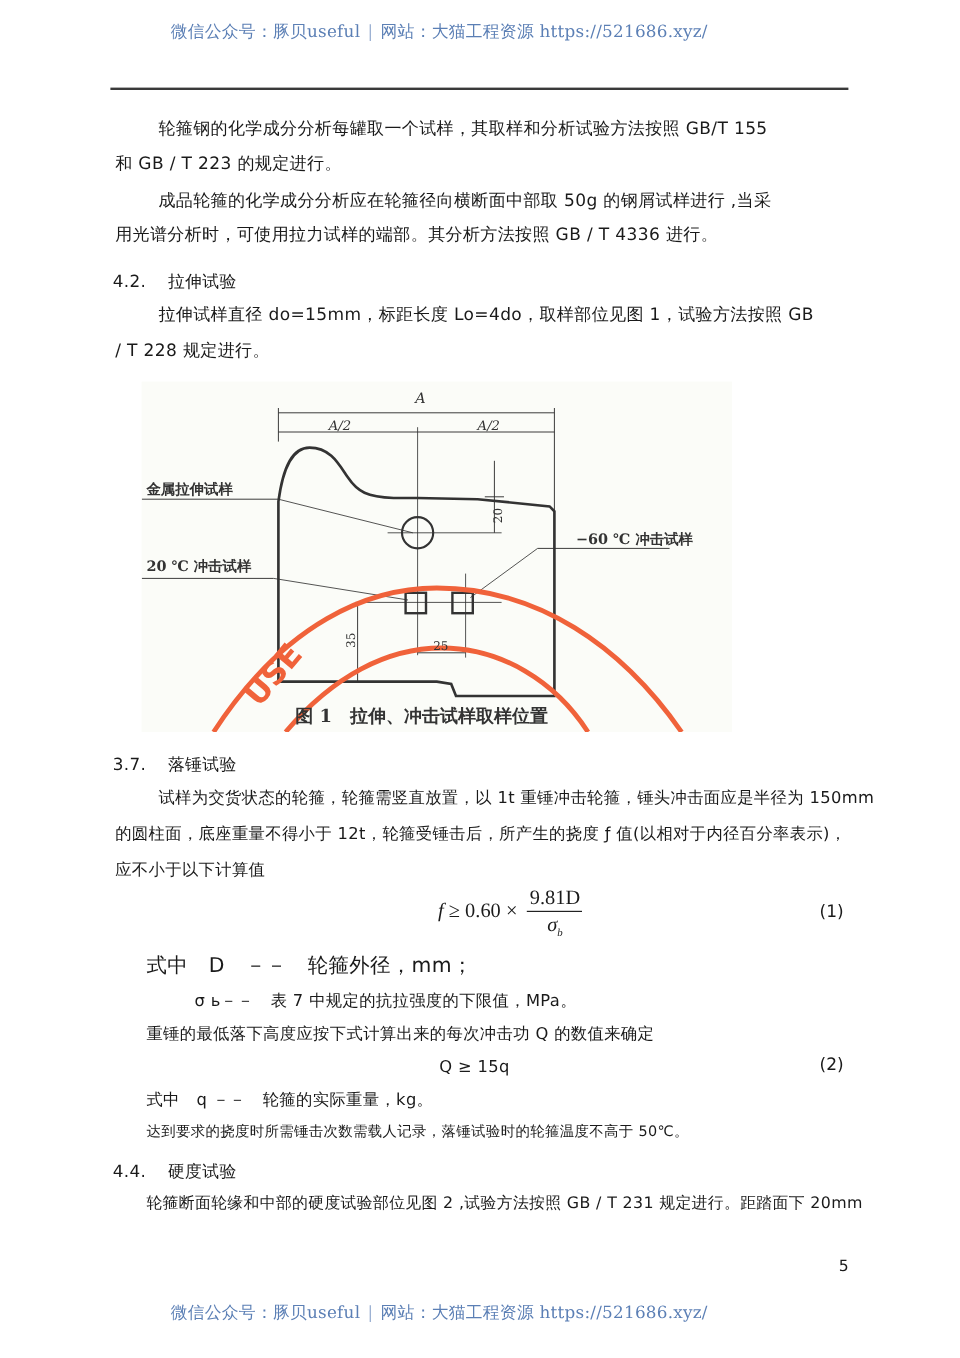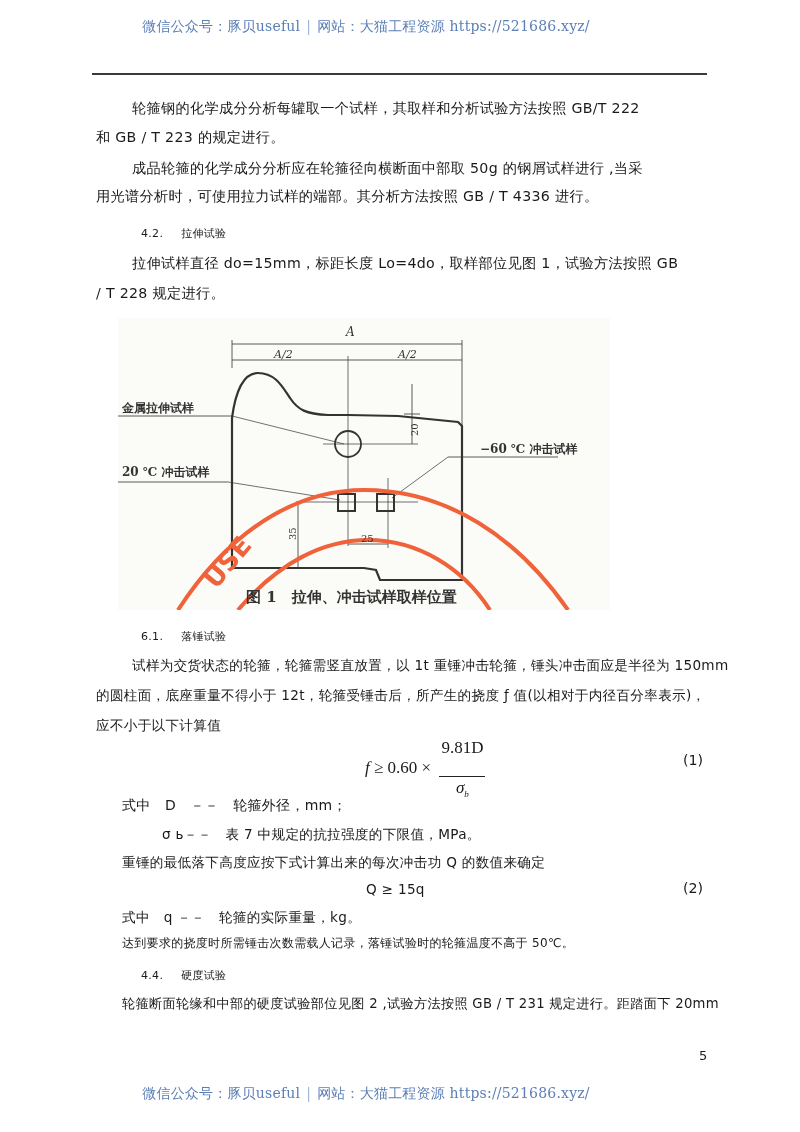--- a/index.html
+++ b/index.html
@@ -4,40 +4,40 @@
 <style>
   html, body { margin: 0; padding: 0; background: #ffffff; }
   body { width: 800px; height: 1132px; position: relative; overflow: hidden;
          font-family: "DejaVu Sans", "Liberation Sans", sans-serif; color: #1a1a1a; }
   .wm { position: absolute; left: 0; width: 732px; text-align: center;
         font-family: "DejaVu Serif", "Liberation Serif", serif; font-size: 14px;
         color: #5b7fb5; letter-spacing: 0.2px; }
   .wm .sep { color: #9db2d3; margin: 0 6px; }
   .rule { position: absolute; left: 92px; top: 73px; width: 615px; height: 2px; background: #3a3a3a; }
   .p { position: absolute; font-size: 14.2px; line-height: 18px; white-space: nowrap; letter-spacing: 0.3px; }
-  .h { position: absolute; font-size: 11px; white-space: nowrap; letter-spacing: 0.3px; margin-left: 47px; }
+  .h { position: absolute; font-size: 14px; white-space: nowrap; letter-spacing: 0.3px; }
   .fig { position: absolute; left: 118px; top: 318px; width: 492px; height: 292px; background: #fbfcf8; overflow: hidden; }
   .formula { position: absolute; font-family: "Liberation Serif", "DejaVu Serif", serif; font-size: 17px; margin-left: 29px; }
   .frac { display: inline-block; vertical-align: middle; text-align: center; margin-left: 4px; }
-  .frac .num { display: block; border-bottom: 1px solid #222; padding: 0 2px 18px; }
+  .frac .num { display: block; border-bottom: 1px solid #222; padding: 0 2px 1px; }
   .frac .den { display: block; padding-top: 1px; }
   .eqno { position: absolute; font-size: 14.2px; }
   .pageno { position: absolute; left: 699px; top: 1048px; font-size: 13px; }
   i.it { font-style: italic; }
 </style>
 </head>
 <body>
 
 <div class="wm" style="top:18px;">
   <span>微信公众号：豚贝useful</span><span class="sep">|</span><span>网站：大猫工程资源 https://521686.xyz/</span>
 </div>
 
 <div class="rule"></div>
 
-<div class="p" style="left:132px; top:99px;">轮箍钢的化学成分分析每罐取一个试样，其取样和分析试验方法按照 GB/T 222</div>
+<div class="p" style="left:132px; top:99px;">轮箍钢的化学成分分析每罐取一个试样，其取样和分析试验方法按照 GB/T 155</div>
 <div class="p" style="left:96px; top:128px;">和 GB / T 223 的规定进行。</div>
 <div class="p" style="left:132px; top:159px;">成品轮箍的化学成分分析应在轮箍径向横断面中部取 50g 的钢屑试样进行 ,当采</div>
 <div class="p" style="left:96px; top:187px;text-align:right;">用光谱分析时，可使用拉力试样的端部。其分析方法按照 GB / T 4336 进行。</div>
 
 <div class="h" style="left:94px; top:226px;">
   <span>4.2.</span><span style="display:inline-block;width:18px;"></span><span>拉伸试验</span>
 </div>
 <div class="p" style="left:132px; top:254px;">拉伸试样直径 do=15mm，标距长度 Lo=4do，取样部位见图 1，试验方法按照 GB</div>
 <div class="p" style="left:96px; top:284px;">/ T 228 规定进行。</div>
 
@@ -92,37 +92,37 @@
       <text x="243" y="224" font-size="10">25</text>
       <text x="4" y="94" font-size="12" font-weight="bold">金属拉伸试样</text>
       <text x="4" y="158" font-size="12" font-weight="bold">20 ℃ 冲击试样</text>
       <text x="362" y="135" font-size="12" font-weight="bold">−60 ℃ 冲击试样</text>
       <text x="128" y="284" font-size="15" font-weight="bold">图 1　拉伸、冲击试样取样位置</text>
     </g>
   </svg>
 </div>
 
 <div class="h" style="left:94px; top:629px;">
-  <span>6.1.</span><span style="display:inline-block;width:18px;"></span><span>落锤试验</span>
+  <span>3.7.</span><span style="display:inline-block;width:18px;"></span><span>落锤试验</span>
 </div>
 <div class="p" style="left:132px; top:656px; font-size:13.6px;">试样为交货状态的轮箍，轮箍需竖直放置，以 1t 重锤冲击轮箍，锤头冲击面应是半径为 150mm</div>
 <div class="p" style="left:96px; top:686px; font-size:13.6px;">的圆柱面，底座重量不得小于 12t，轮箍受锤击后，所产生的挠度 ƒ 值(以相对于内径百分率表示)，</div>
 <div class="p" style="left:96px; top:716px; font-size:13.6px;">应不小于以下计算值</div>
 
 <div class="formula" style="left:336px; top:738px;">
   <i class="it">f</i>
   <span>≥ 0.60 ×</span>
   <span class="frac">
     <span class="num">9.81D</span>
     <span class="den"><i>σ</i><sub style="font-size:9px;font-style:italic;">b</sub></span>
   </span>
 </div>
 <div class="eqno" style="left:683px; top:752px;">(1)</div>
 
-<div class="p" style="left:122px; top:796px; font-size:14px;">式中　D　－－　轮箍外径，mm；</div>
+<div class="p" style="left:122px; top:796px; font-size:17px;">式中　D　－－　轮箍外径，mm；</div>
 <div class="p" style="left:162px; top:825px; font-size:13.6px;">σ ь－－　表 7 中规定的抗拉强度的下限值，MPa。</div>
 <div class="p" style="left:122px; top:853px; font-size:13.6px;">重锤的最低落下高度应按下式计算出来的每次冲击功 Q 的数值来确定</div>
 
 <div class="p" style="left:366px; top:880px; font-size:13.6px;">Q ≥ 15q</div>
 <div class="eqno" style="left:683px; top:880px;">(2)</div>
 
 <div class="p" style="left:122px; top:908px; font-size:13.6px;">式中　q －－　轮箍的实际重量，kg。</div>
 <div class="p" style="left:122px; top:934px; font-size:12px;">达到要求的挠度时所需锤击次数需载人记录，落锤试验时的轮箍温度不高于 50℃。</div>
 
 <div class="h" style="left:94px; top:968px;">

